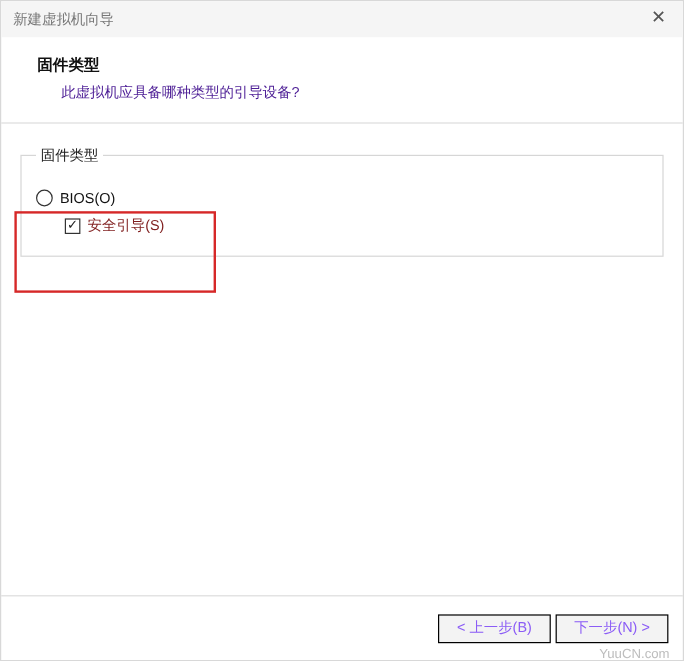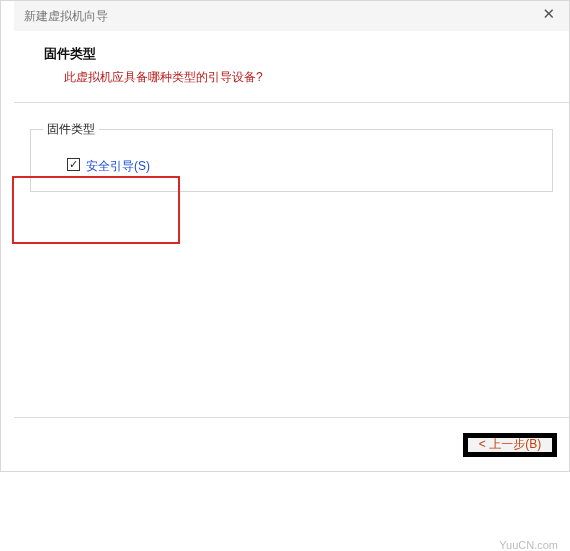--- a/index.html
+++ b/index.html
@@ -6,26 +6,25 @@
 body {
   font-family: "Microsoft YaHei", "Segoe UI", sans-serif;
   font-size: 12px;
   background: #fff;
   width: 570px;
   height: 551px;
   overflow: hidden;
 }
 .window {
   width: 570px;
-  height: 472px;
+  height: 551px;
   border: 1px solid #d8d8d8;
   display: flex;
   flex-direction: column;
   background: #fff;
-  padding-left: 13px;
 }
 .titlebar {
   height: 30px;
   background: #f5f5f5;
   display: flex;
   align-items: center;
   padding-left: 10px;
   color: #777;
   font-size: 12px;
   position: relative;
@@ -44,21 +43,21 @@
   border-bottom: 1px solid #ddd;
 }
 .header-area h1 {
   font-size: 13px;
   font-weight: bold;
   color: #111;
   margin-bottom: 6px;
 }
 .header-area .subtitle {
   font-size: 12px;
-  color: #b91c1c;
+  color: #4c1d95;
   padding-left: 20px;
 }
 .content {
   flex: 1;
   padding: 18px 16px 10px 16px;
   position: relative;
 }
 fieldset.firmware {
   border: 1px solid #d6d6d6;
   padding: 12px 12px 14px 12px;
@@ -90,24 +89,24 @@
 .radio-circle.selected::after {
   content: "";
   width: 7px;
   height: 7px;
   background: #222;
   border-radius: 50%;
   display: block;
 }
 .checkbox-row {
   display: flex;
-  align-items: flex-start;
+  align-items: center;
   margin: 8px 0 2px 24px;
   font-size: 12px;
-  color: #1d4ed8;
+  color: #7f1d1d;
 }
 .checkbox-box {
   width: 13px;
   height: 13px;
   border: 1px solid #333;
   margin-right: 6px;
   display: inline-flex;
   align-items: center;
   justify-content: center;
   background: #fff;
@@ -133,24 +132,24 @@
   display: flex;
   align-items: center;
   justify-content: flex-end;
   padding-right: 12px;
   gap: 0;
   position: relative;
 }
 .btn {
   height: 24px;
   min-width: 94px;
-  border: 5px solid #000000;
+  border: 1px solid #000000;
   background: #f3f3f3;
   font-size: 12px;
-  color: #c2410c;
+  color: #8b5cf6;
   padding: 0 10px;
   display: inline-flex;
   align-items: center;
   justify-content: center;
   cursor: pointer;
 }
 .btn + .btn { margin-left: 4px; }
 .watermark {
   position: absolute;
   right: 12px;
@@ -172,29 +171,34 @@
 
   <div class="header-area">
     <h1>固件类型</h1>
     <div class="subtitle">此虚拟机应具备哪种类型的引导设备?</div>
   </div>
 
   <div class="content">
     <fieldset class="firmware">
       <legend>固件类型</legend>
 
+      <div class="radio-row">
+        <span class="radio-circle"></span>
+        <span>BIOS(O)</span>
+      </div>
 
 
       <div class="checkbox-row">
         <span class="checkbox-box checked"></span>
         <span>安全引导(S)</span>
       </div>
     </fieldset>
   </div>
 
   <div class="footer">
     <button class="btn">&lt; 上一步(B)</button>
+    <button class="btn">下一步(N) &gt;</button>
   </div>
 
   <div class="highlight-box"></div>
   <div class="watermark">YuuCN.com</div>
 
 </div>
 
 </body></html>

